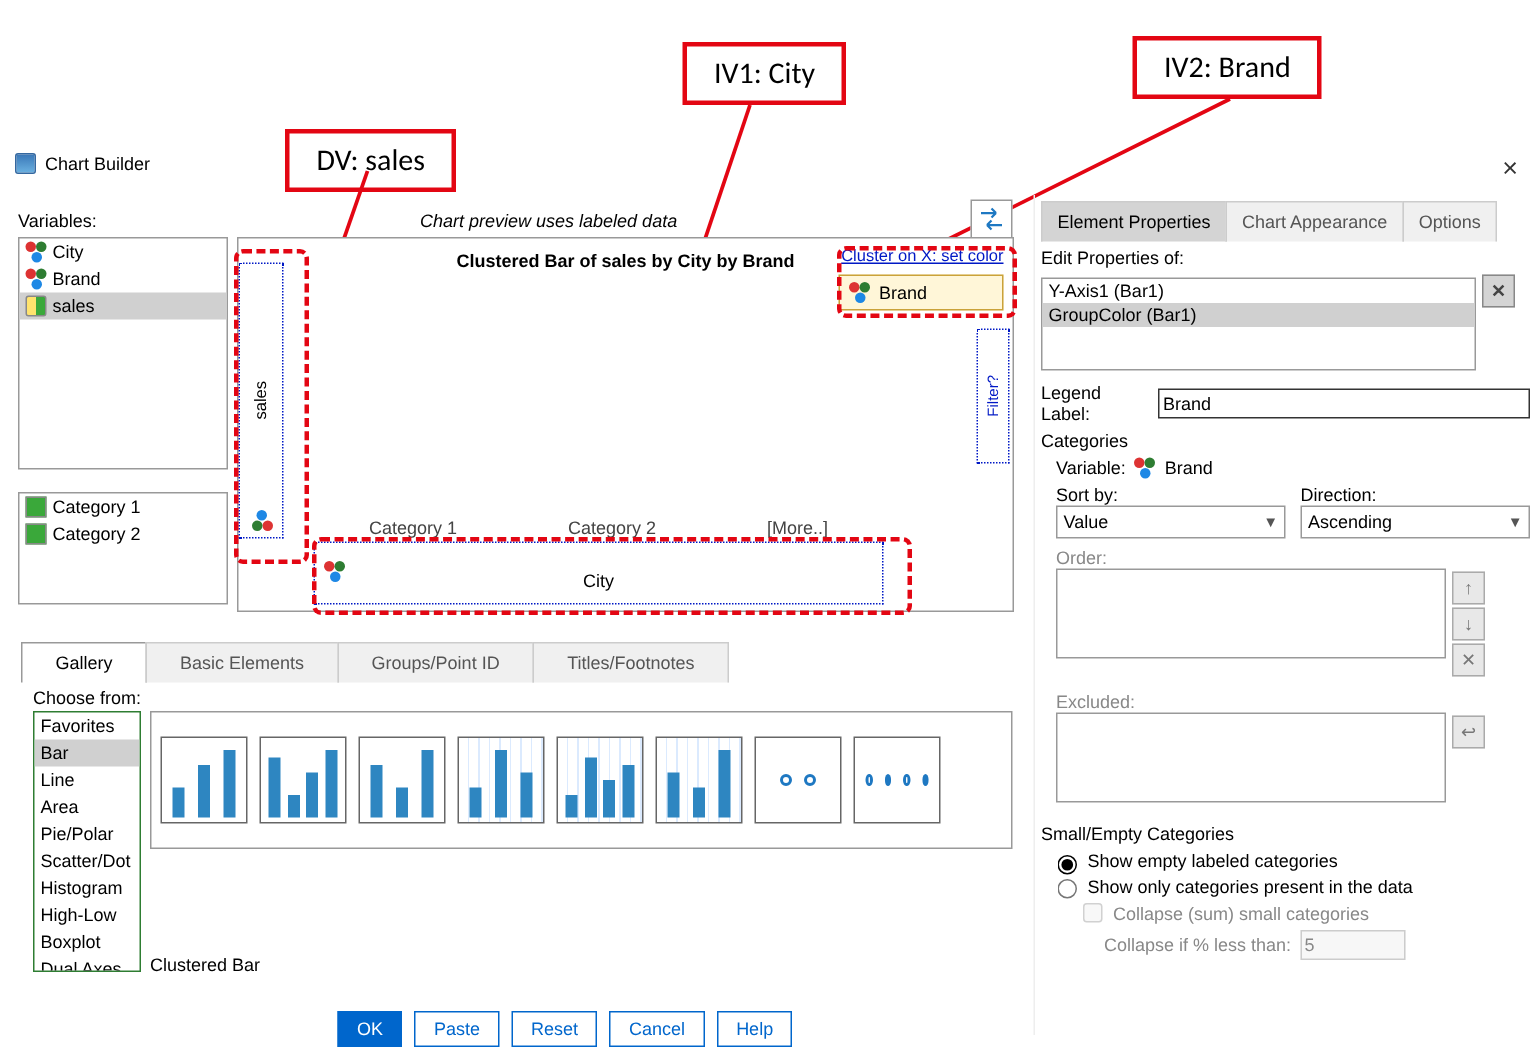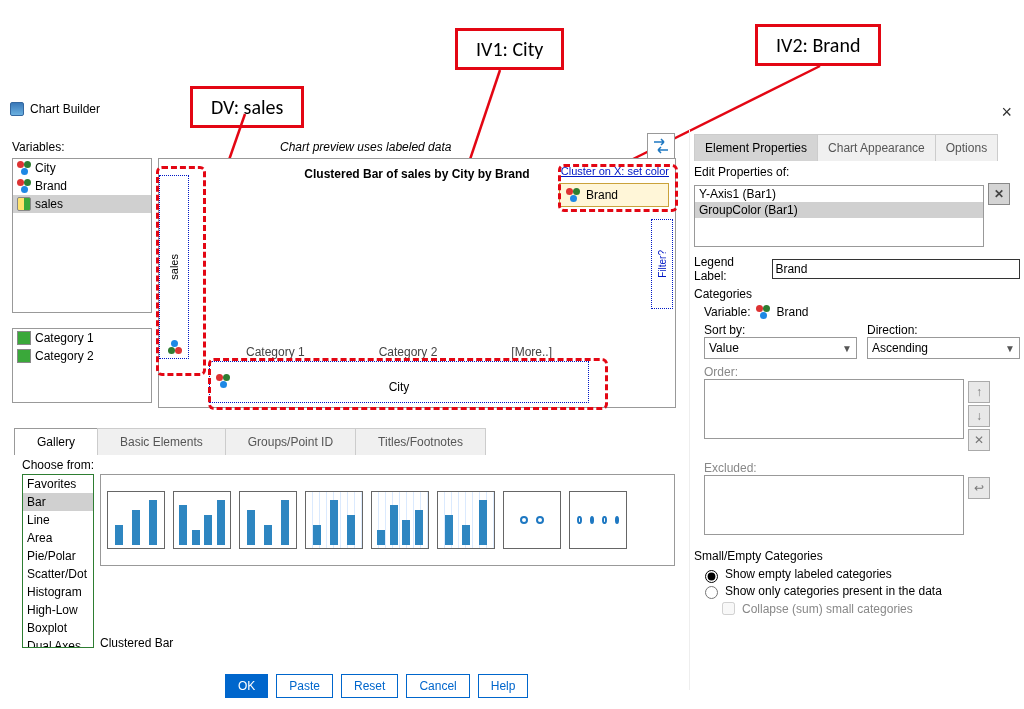--- a/index.html
+++ b/index.html
@@ -381,13 +381,17 @@
     <span>Sho<span class="u">w</span> empty labeled categories</span>
   </label>
   <label style="display:flex;align-items:center;gap:4px;padding-left:6px">
     <input type="radio" class="radio" name="sec" style="">
     <span>Show o<span class="u">n</span>ly categories present in the data</span>
   </label>
   <label style="display:flex;align-items:center;gap:4px;padding-left:24px;color:#888">
     <input type="checkbox" class="check" disabled="" style="">
     <span><span class="u">C</span>ollapse (sum) small categories</span>
   </label>
+  <div style="display:flex;align-items:center;gap:6px;padding-left:42px;margin-top:2px;color:#888">
+    <span>Collapse if % less than:</span>
+    <input style="width: 70px; border: 1px solid rgb(204, 204, 204); padding: 2px; color: rgb(136, 136, 136); background: rgb(247, 247, 247);" disabled="" value="5">
+  </div>
 </div>
 
 </body></html>

